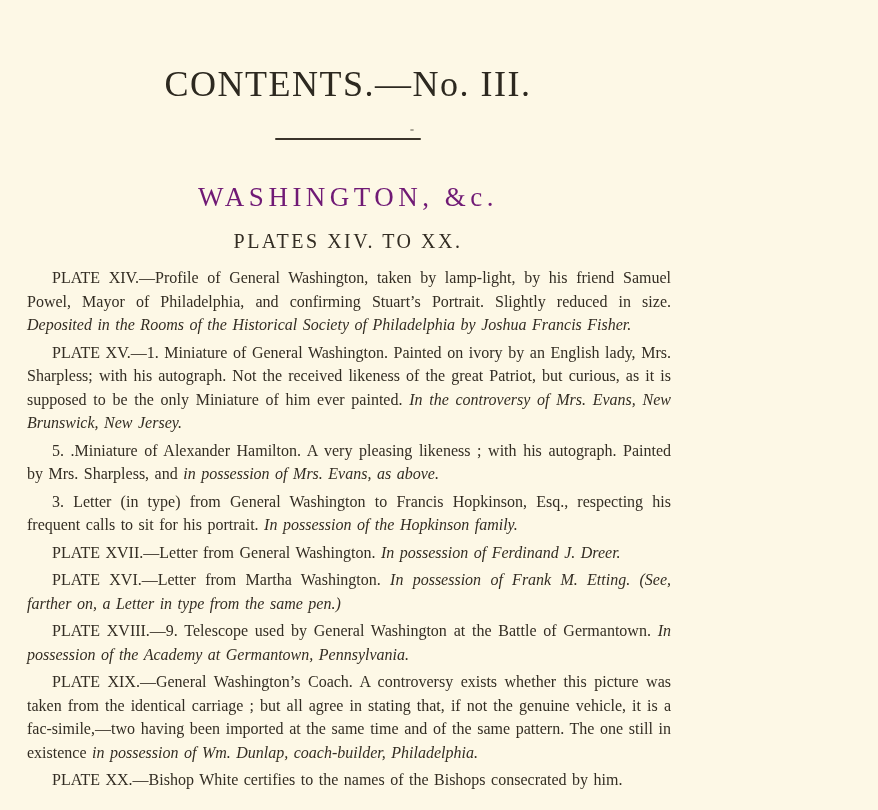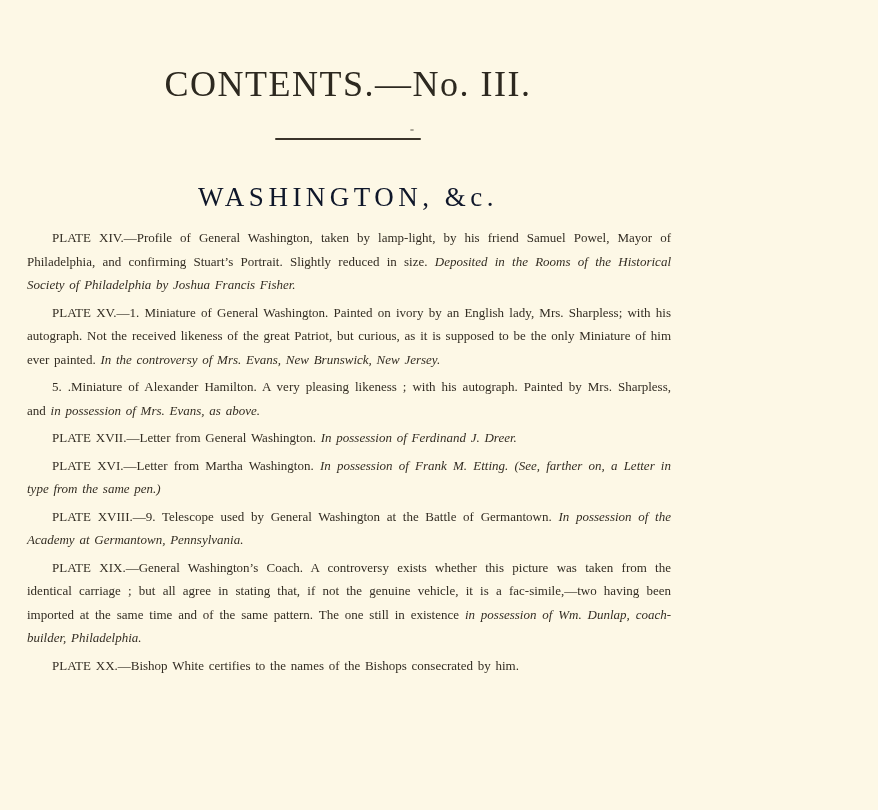--- a/index.html
+++ b/index.html
@@ -46,59 +46,61 @@
     height: 2px;
     background: rgba(58, 52, 42, 0.45);
     border-radius: 50%;
   }
   .section-heading {
     margin: 42px 0 0 0;
     text-align: center;
     font-size: 27px;
     font-weight: normal;
     letter-spacing: 4.5px;
-    color: #0f172a;
+    color: #701a75;
   }
   .subheading {
     margin: 17px 0 0 0;
     text-align: center;
     font-size: 20px;
     font-weight: normal;
     letter-spacing: 2.5px;
     color: #332d23;
   }
   .entries {
     margin: 13px 25px 0 27px;
   }
   .entry {
     margin: 0 0 4px 0;
     text-indent: 25px;
     text-align: justify;
-    font-size: 13px;
+    font-size: 16px;
     line-height: 23.5px;
     word-spacing: 1.5px;
   }
   .entry .it {
     font-style: italic;
   }
   .entry .rm {
     font-style: normal;
   }
 </style>
 </head>
 <body style="background: rgb(253, 248, 230); color: rgb(51, 45, 35);">
 
 <div class="page">
   <h1 class="title">CONTENTS.—No. III.</h1>
   <div class="rule" style="background: rgb(58, 52, 42);"></div>
   <div class="ink-speck"></div>
   <h2 class="section-heading">WASHINGTON, &amp;c.</h2>
+  <h3 class="subheading">PLATES XIV. TO XX.</h3>
   <div class="entries" id="entries">
       <p class="entry"><span class="rm">PLATE XIV.—Profile of General Washington, taken by lamp-light, by his friend Samuel Powel, Mayor of Philadelphia, and confirming Stuart’s Portrait.  Slightly reduced in size.  </span><span class="it">Deposited in the Rooms of the Historical Society of Philadelphia by Joshua Francis Fisher.</span></p>
       <p class="entry"><span class="rm">PLATE XV.—1.  Miniature of General Washington.  Painted on ivory by an English lady, Mrs. Sharpless; with his autograph.  Not the received likeness of the great Patriot, but curious, as it is supposed to be the only Miniature of him ever painted.  </span><span class="it">In the controversy of Mrs. Evans, New Brunswick, New Jersey.</span></p>
       <p class="entry"><span class="rm">5. .Miniature of Alexander Hamilton.  A very pleasing likeness ; with his autograph.  Painted by Mrs. Sharpless, and </span><span class="it">in possession of Mrs. Evans, as above.</span></p>
+      <p class="entry"><span class="rm">3. Letter (in type) from General Washington to Francis Hopkinson, Esq., respecting his frequent calls to sit for his portrait.  </span><span class="it">In possession of the Hopkinson family.</span></p>
       <p class="entry"><span class="rm">PLATE XVII.—Letter from General Washington.  </span><span class="it">In possession of Ferdinand J. Dreer.</span></p>
       <p class="entry"><span class="rm">PLATE XVI.—Letter from Martha Washington.  </span><span class="it">In possession of Frank M. Etting.  (See, farther on, a Letter in type from the same pen.)</span></p>
       <p class="entry"><span class="rm">PLATE XVIII.—9.  Telescope used by General Washington at the Battle of Germantown.  </span><span class="it">In possession of the Academy at Germantown, Pennsylvania.</span></p>
       <p class="entry"><span class="rm">PLATE XIX.—General Washington’s Coach.  A controversy exists whether this picture was taken from the identical carriage ; but all agree in stating that, if not the genuine vehicle, it is a fac-simile,—two having been imported at the same time and of the same pattern.  The one still in existence </span><span class="it">in possession of Wm. Dunlap, coach-builder, Philadelphia.</span></p>
       <p class="entry"><span class="rm">PLATE XX.—Bishop White certifies to the names of the Bishops consecrated by him.</span></p>
     </div>
 </div>
 
 </body></html>

